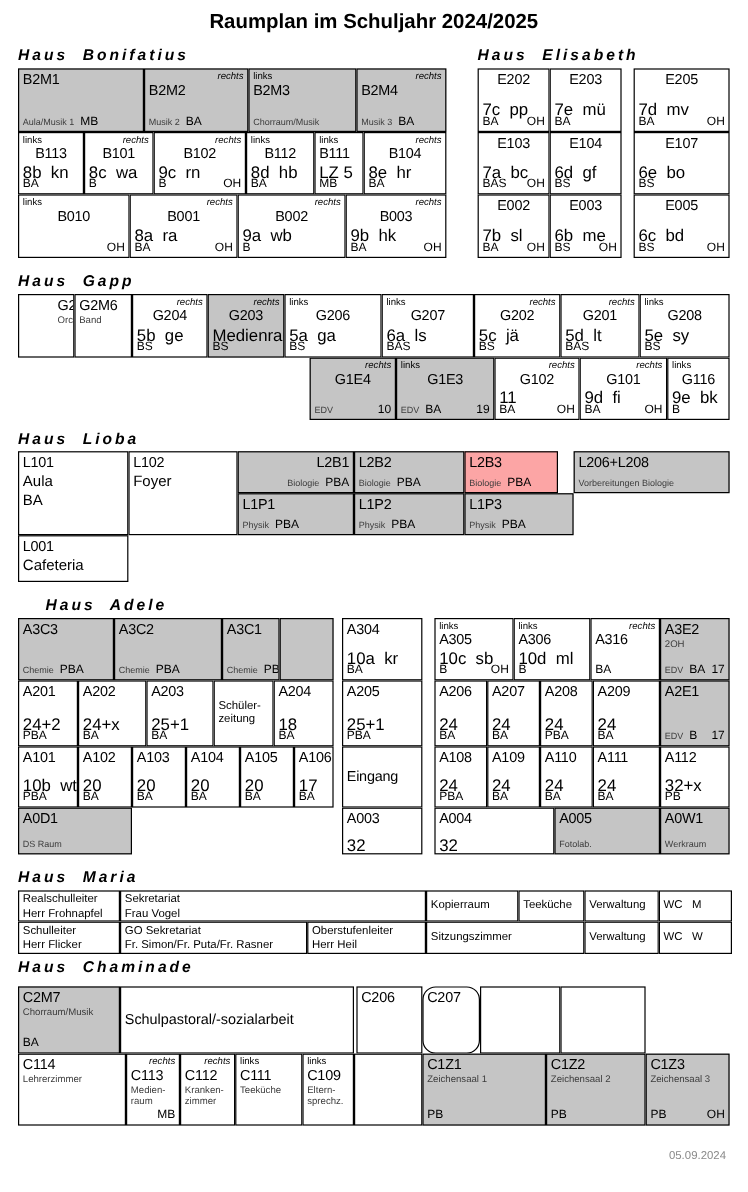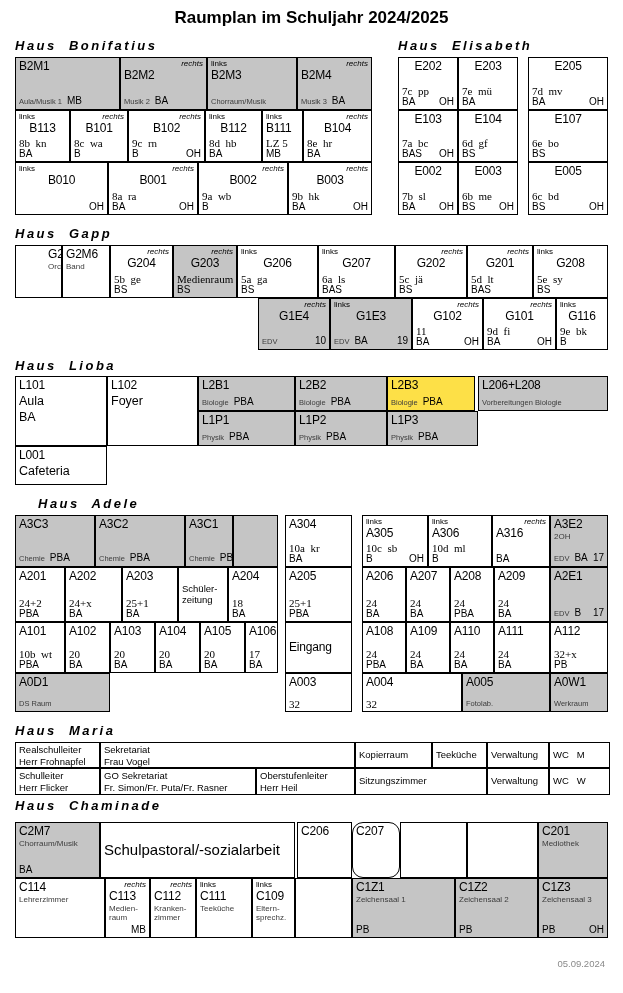--- a/index.html
+++ b/index.html
@@ -23,23 +23,23 @@
   .cell.gray{background:#c5c5c5;}
   .cell.vc{justify-content:center;}
   .corner{font-size:8px;line-height:9px;white-space:pre;}
   .corner.links{text-align:left;}
   .corner.rechts{text-align:right;font-style:italic;}
   .id{font-size:12px;line-height:15px;letter-spacing:-0.2px;white-space:pre;}
   .cell.center .id{text-align:center;}
   .sub{font-size:8px;line-height:9px;color:#3c3c3c;white-space:pre;}
   .lines{font-size:9.5px;line-height:11.5px;white-space:pre;}
   .lines.big{font-size:12.5px;line-height:16px;}
-  .lines.md{font-size:15px;line-height:13px;}
+  .lines.md{font-size:12px;line-height:13px;}
   .botgrp{margin-top:auto;}
-  .line1{font-size:11px;line-height:10.5px;white-space:pre;font-family:Liberation Serif, serif;}
+  .line1{font-size:14px;line-height:10.5px;white-space:pre;}
   .brow{display:flex;align-items:baseline;font-size:10px;line-height:11px;}
   .bsub{font-size:7.5px;color:#3c3c3c;margin-right:5px;white-space:pre;}
   .br{margin-left:auto;padding-left:4px;}
   .date{position:absolute;right:18px;top:958px;font-size:9.5px;color:#8a8a8a;}
 </style>
 </head>
 <body>
 
 <div id="page">
   <div class="title">Raumplan im Schuljahr 2024/2025</div>
@@ -408,39 +408,39 @@
     <div class="house-heading" style="left: 15px; top: 358px;">Haus Lioba</div>
     <div class="cell" style="left: 15px; top: 376px; width: 92px; height: 70px;">
       <div class="id">L101</div>
       <div class="lines big">Aula</div>
       <div class="lines big">BA</div>
     </div>
     <div class="cell" style="left: 107px; top: 376px; width: 91px; height: 70px;">
       <div class="id">L102</div>
       <div class="lines big">Foyer</div>
     </div>
-    <div class="cell gray" style="left: 198px; top: 376px; width: 97px; height: 35px; background: rgb(197, 197, 197);">
+    <div class="cell gray" style="left: 198px; top: 376px; width: 97px; height: 35px; background: rgb(197, 197, 197); align-items: flex-end;">
       <div class="id">L2B1</div>
       <div class="botgrp">
         <div class="brow">
           <div class="bsub">Biologie</div>
           <div class="bl">PBA</div>
         </div>
       </div>
     </div>
     <div class="cell gray" style="left: 295px; top: 376px; width: 92px; height: 35px; background: rgb(197, 197, 197);">
       <div class="id">L2B2</div>
       <div class="botgrp">
         <div class="brow">
           <div class="bsub">Biologie</div>
           <div class="bl">PBA</div>
         </div>
       </div>
     </div>
-    <div class="cell gray" style="left: 387px; top: 376px; width: 88px; height: 35px; background: #fde047;">
+    <div class="cell gray" style="left: 387px; top: 376px; width: 78px; height: 35px; background: #fca5a5;">
       <div class="id">L2B3</div>
       <div class="botgrp">
         <div class="brow">
           <div class="bsub">Biologie</div>
           <div class="bl">PBA</div>
         </div>
       </div>
     </div>
     <div class="cell gray" style="left: 478px; top: 376px; width: 130px; height: 35px; background: rgb(197, 197, 197);">
       <div class="id">L206+L208</div>
@@ -849,24 +849,20 @@
       <div class="lines md">Schulpastoral/-sozialarbeit</div>
     </div>
     <div class="cell" style="left: 297px; top: 822px; width: 55px; height: 56px;">
       <div class="id">C206</div>
     </div>
     <div class="cell" style="left: 352px; top: 822px; width: 48px; height: 56px; border-radius: 11px;">
       <div class="id">C207</div>
     </div>
     <div class="cell" style="left: 400px; top: 822px; width: 67px; height: 56px;"></div>
     <div class="cell" style="left: 467px; top: 822px; width: 71px; height: 56px;"></div>
-    <div class="cell gray" style="left: 538px; top: 822px; width: 70px; height: 56px; background: rgb(197, 197, 197);">
-      <div class="id">C201</div>
-      <div class="sub">Mediothek</div>
-    </div>
     <div class="cell" style="left: 15px; top: 878px; width: 90px; height: 60px;">
       <div class="id">C114</div>
       <div class="sub">Lehrerzimmer</div>
     </div>
     <div class="cell" style="left: 105px; top: 878px; width: 45px; height: 60px;">
       <div class="corner rechts">rechts</div>
       <div class="id">C113</div>
       <div class="sub">Medien-</div>
       <div class="sub">raum</div>
       <div class="botgrp">

